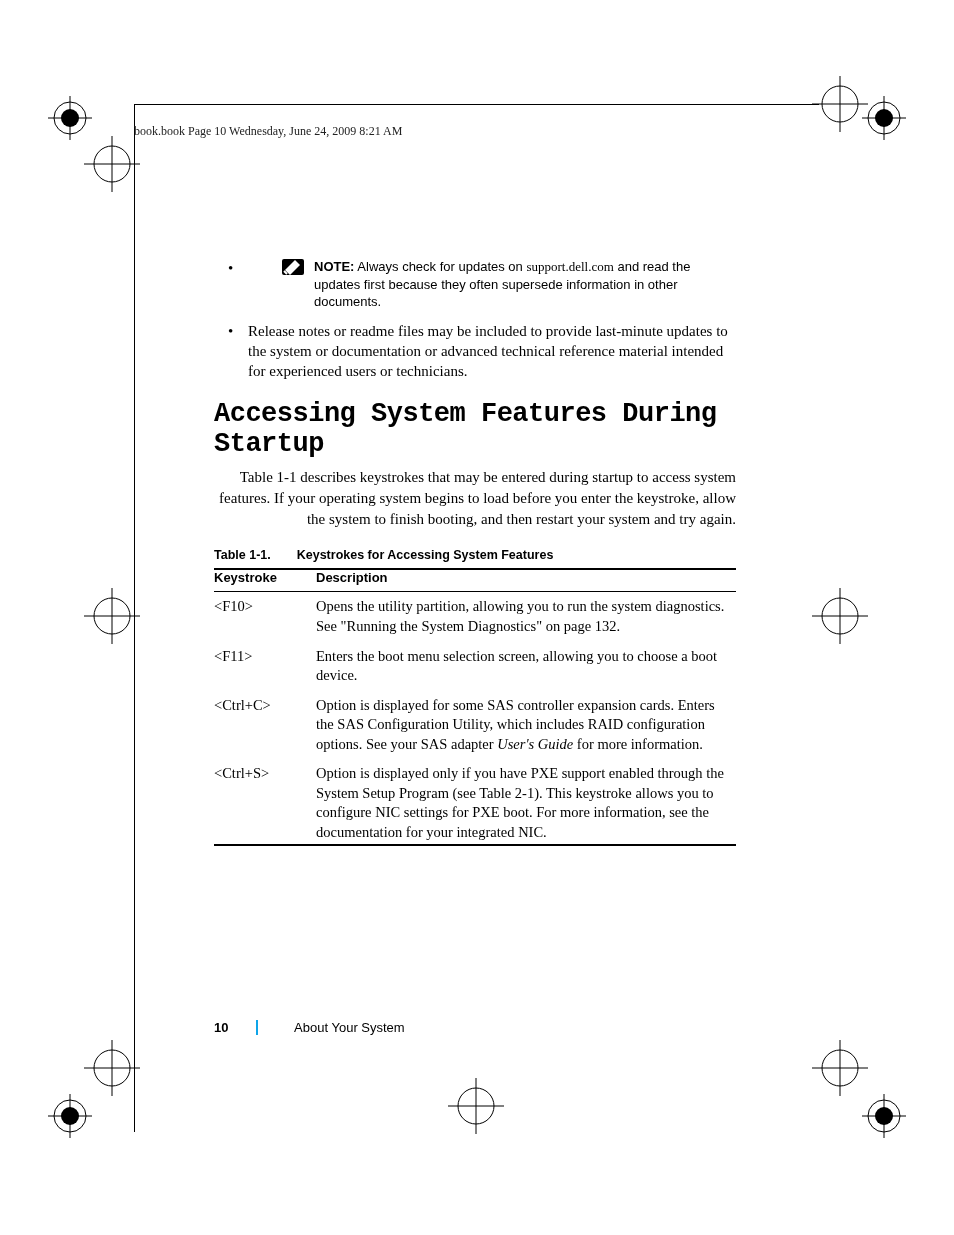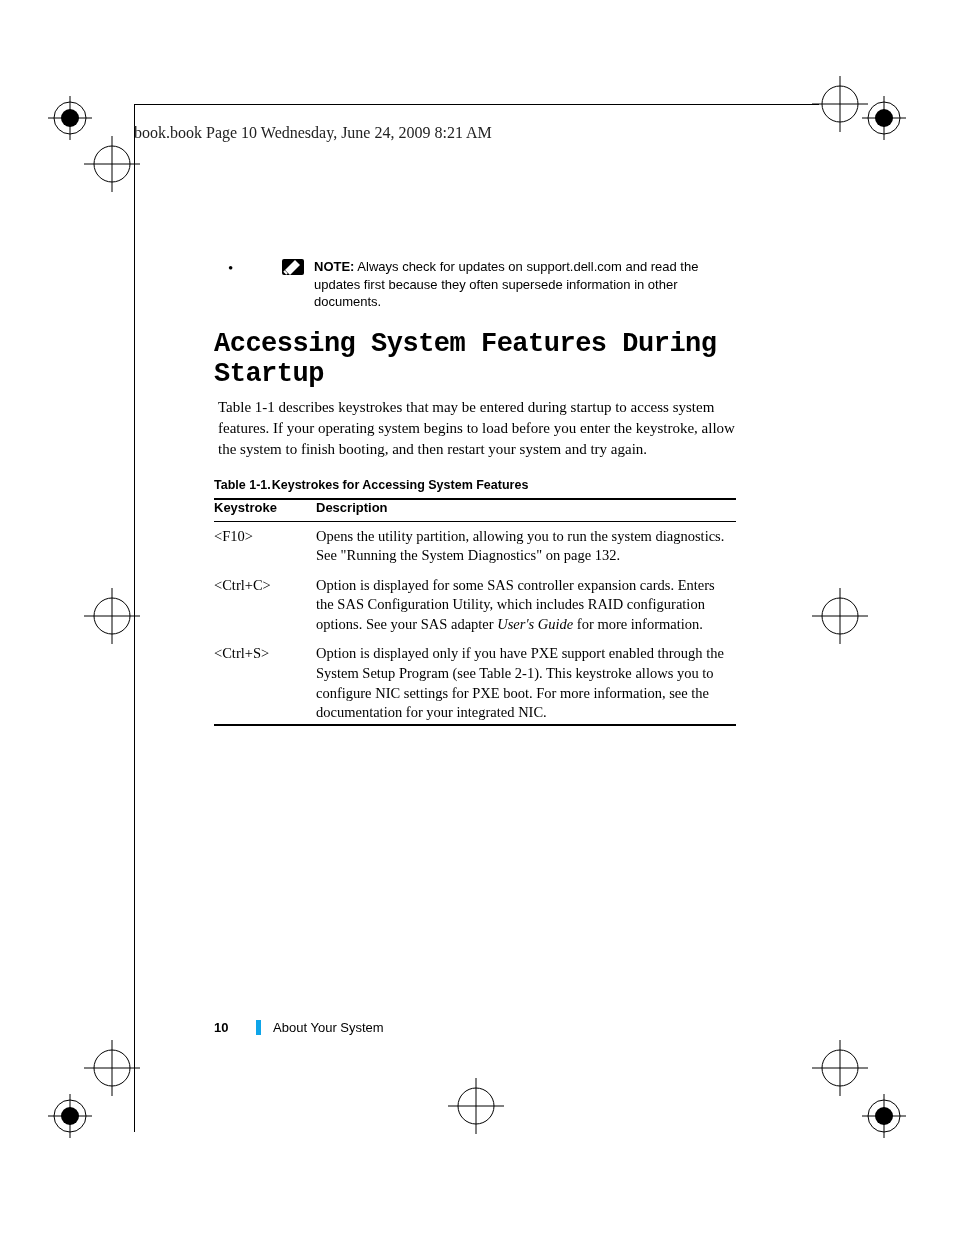--- a/index.html
+++ b/index.html
@@ -17,21 +17,21 @@
     position: absolute;
     left: 214px;
     top: 250px;
     width: 522px;
   }
   .header-line {
     position: absolute;
     left: 134px;
     top: 124px;
     font-family: Georgia, serif;
-    font-size: 16px;
+    font-size: 12px;
     color: #222;
   }
   ul.bullets {
     list-style: none;
     margin: 0 0 18px 0;
     padding: 0;
   }
   ul.bullets > li {
     position: relative;
     padding-left: 34px;
@@ -58,40 +58,41 @@
     position: absolute;
     left: 0;
     top: 1px;
     width: 22px;
     height: 16px;
     background: #000;
     border-radius: 2px;
   }
   .note-icon svg { display:block; }
   .note-label { font-weight: bold; font-family: Arial, Helvetica, sans-serif; }
-  .note-bold { font-family: Liberation Sans, sans-serif; }
+  .note-bold { font-family: Liberation Serif, serif; }
   h1.section-title {
     font-family: Liberation Mono, monospace;
     font-weight: bold;
     font-size: 27px;
     margin: 18px 0 8px 0;
     letter-spacing: -0.5px;
   }
   p.body {
     font-size: 15px;
     line-height: 1.4;
     margin: 0 0 18px 4px;
+    text-align: right;
   }
   .table-caption {
     font-family: Arial, Helvetica, sans-serif;
     font-size: 12.5px;
     font-weight: bold;
     margin: 10px 0 6px 0;
   }
-  .table-caption .cap-num { display:inline-block; margin-right: 1px; }
+  .table-caption .cap-num { display:inline-block; margin-right: 26px; }
   table.kstable {
     width: 100%;
     border-collapse: collapse;
     font-size: 14.5px;
   }
   table.kstable thead th {
     text-align: left;
     font-family: Arial, Helvetica, sans-serif;
     font-weight: bold;
     font-size: 13px;
@@ -110,21 +111,21 @@
   }
   .italic { font-style: italic; }
   .footer {
     position: absolute;
     left: 214px;
     bottom: 200px;
     font-family: Arial, Helvetica, sans-serif;
     font-size: 13px;
   }
   .footer .pg { font-weight: bold; display:inline-block; margin-right: 24px; }
-  .footer .sep { border-left: 5px solid #0ea5e9; padding-left: 12px; }
+  .footer .sep { border-left: 2px solid #0ea5e9; padding-left: 36px; }
 
   
   .regmark {
     position: absolute;
     width: 56px;
     height: 56px;
     pointer-events: none;
   }
   .regmark svg { width:100%; height:100%; display:block; }
   .regcorner {
@@ -243,20 +244,23 @@
       <div class="note-block">
         <span class="note-icon">
           <svg viewBox="0 0 22 16">
               <path d="M3 13 L13 3 L18 8 L8 18 Z" fill="#fff" transform="translate(0,-2)"></path>
               <path d="M2 12 L5 15" stroke="#fff" stroke-width="2"></path>
             </svg>
         </span>
         <span class="note-label">NOTE:</span><span> Always check for updates on </span><span class="note-bold" style="font-weight:normal">support.dell.com</span><span> and read the updates first because they often supersede information in other documents.</span>
       </div>
     </li>
+    <li>
+      <span>Release notes or readme files may be included to provide last-minute updates to the system or documentation or advanced technical reference material intended for experienced users or technicians.</span>
+    </li>
   </ul>
 
   <h1 class="section-title">Accessing System Features During Startup</h1>
 
   <p class="body">Table 1-1 describes keystrokes that may be entered during startup to access system features. If your operating system begins to load before you enter the keystroke, allow the system to finish booting, and then restart your system and try again.</p>
 
   <div class="table-caption">
     <span class="cap-num">Table 1-1.</span><span>Keystrokes for Accessing System Features</span>
   </div>
 
@@ -264,20 +268,24 @@
     <thead>
       <tr>
         <th style="width:96px">Keystroke</th>
         <th>Description</th>
       </tr>
     </thead>
     <tbody>
       <tr>
         <td>&lt;F10&gt;</td>
         <td>Opens the utility partition, allowing you to run the system diagnostics. See "Running the System Diagnostics" on page 132.</td>
+      </tr>
+      <tr>
+        <td>&lt;F11&gt;</td>
+        <td>Enters the boot menu selection screen, allowing you to choose a boot device.</td>
       </tr>
       <tr>
         <td>&lt;Ctrl+C&gt;</td>
         <td>
           <span>Option is displayed for some SAS controller expansion cards. Enters the SAS Configuration Utility, which includes RAID configuration options. See your SAS adapter </span><span class="italic">User's Guide</span><span> for more information.</span>
         </td>
       </tr>
       <tr>
         <td>&lt;Ctrl+S&gt;</td>
         <td>Option is displayed only if you have PXE support enabled through the System Setup Program (see Table 2-1). This keystroke allows you to configure NIC settings for PXE boot. For more information, see the documentation for your integrated NIC.</td>

